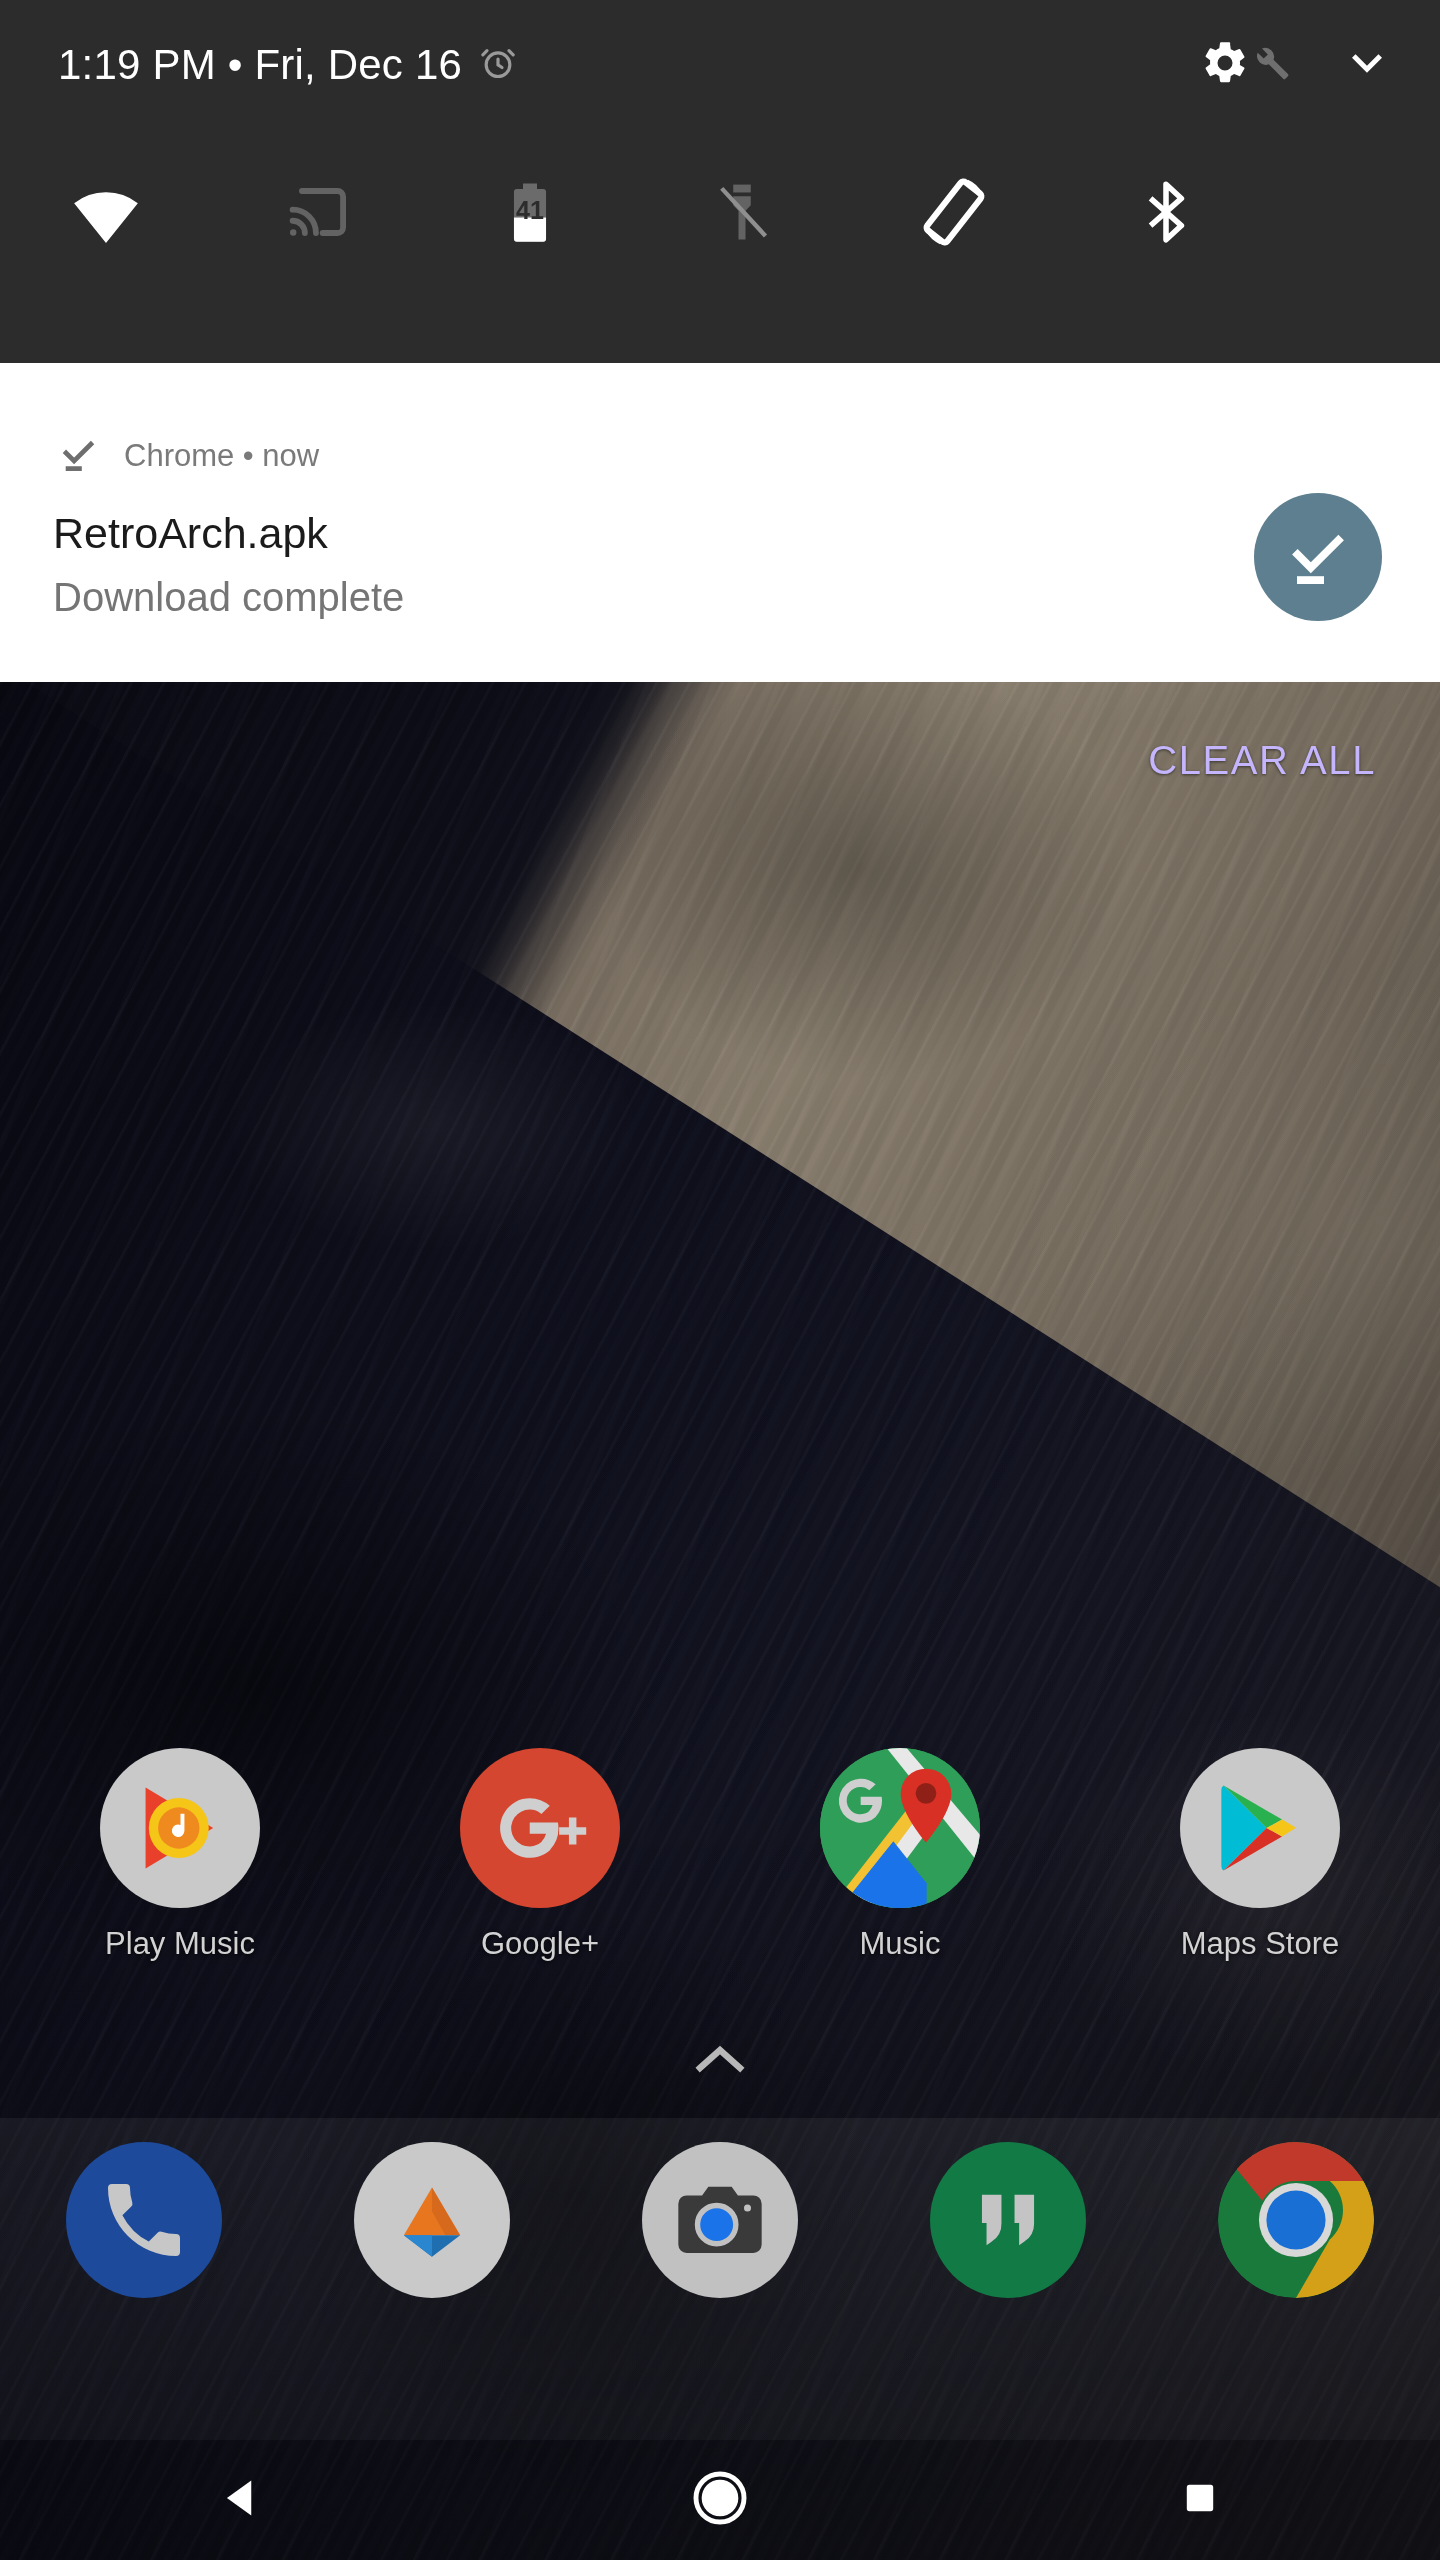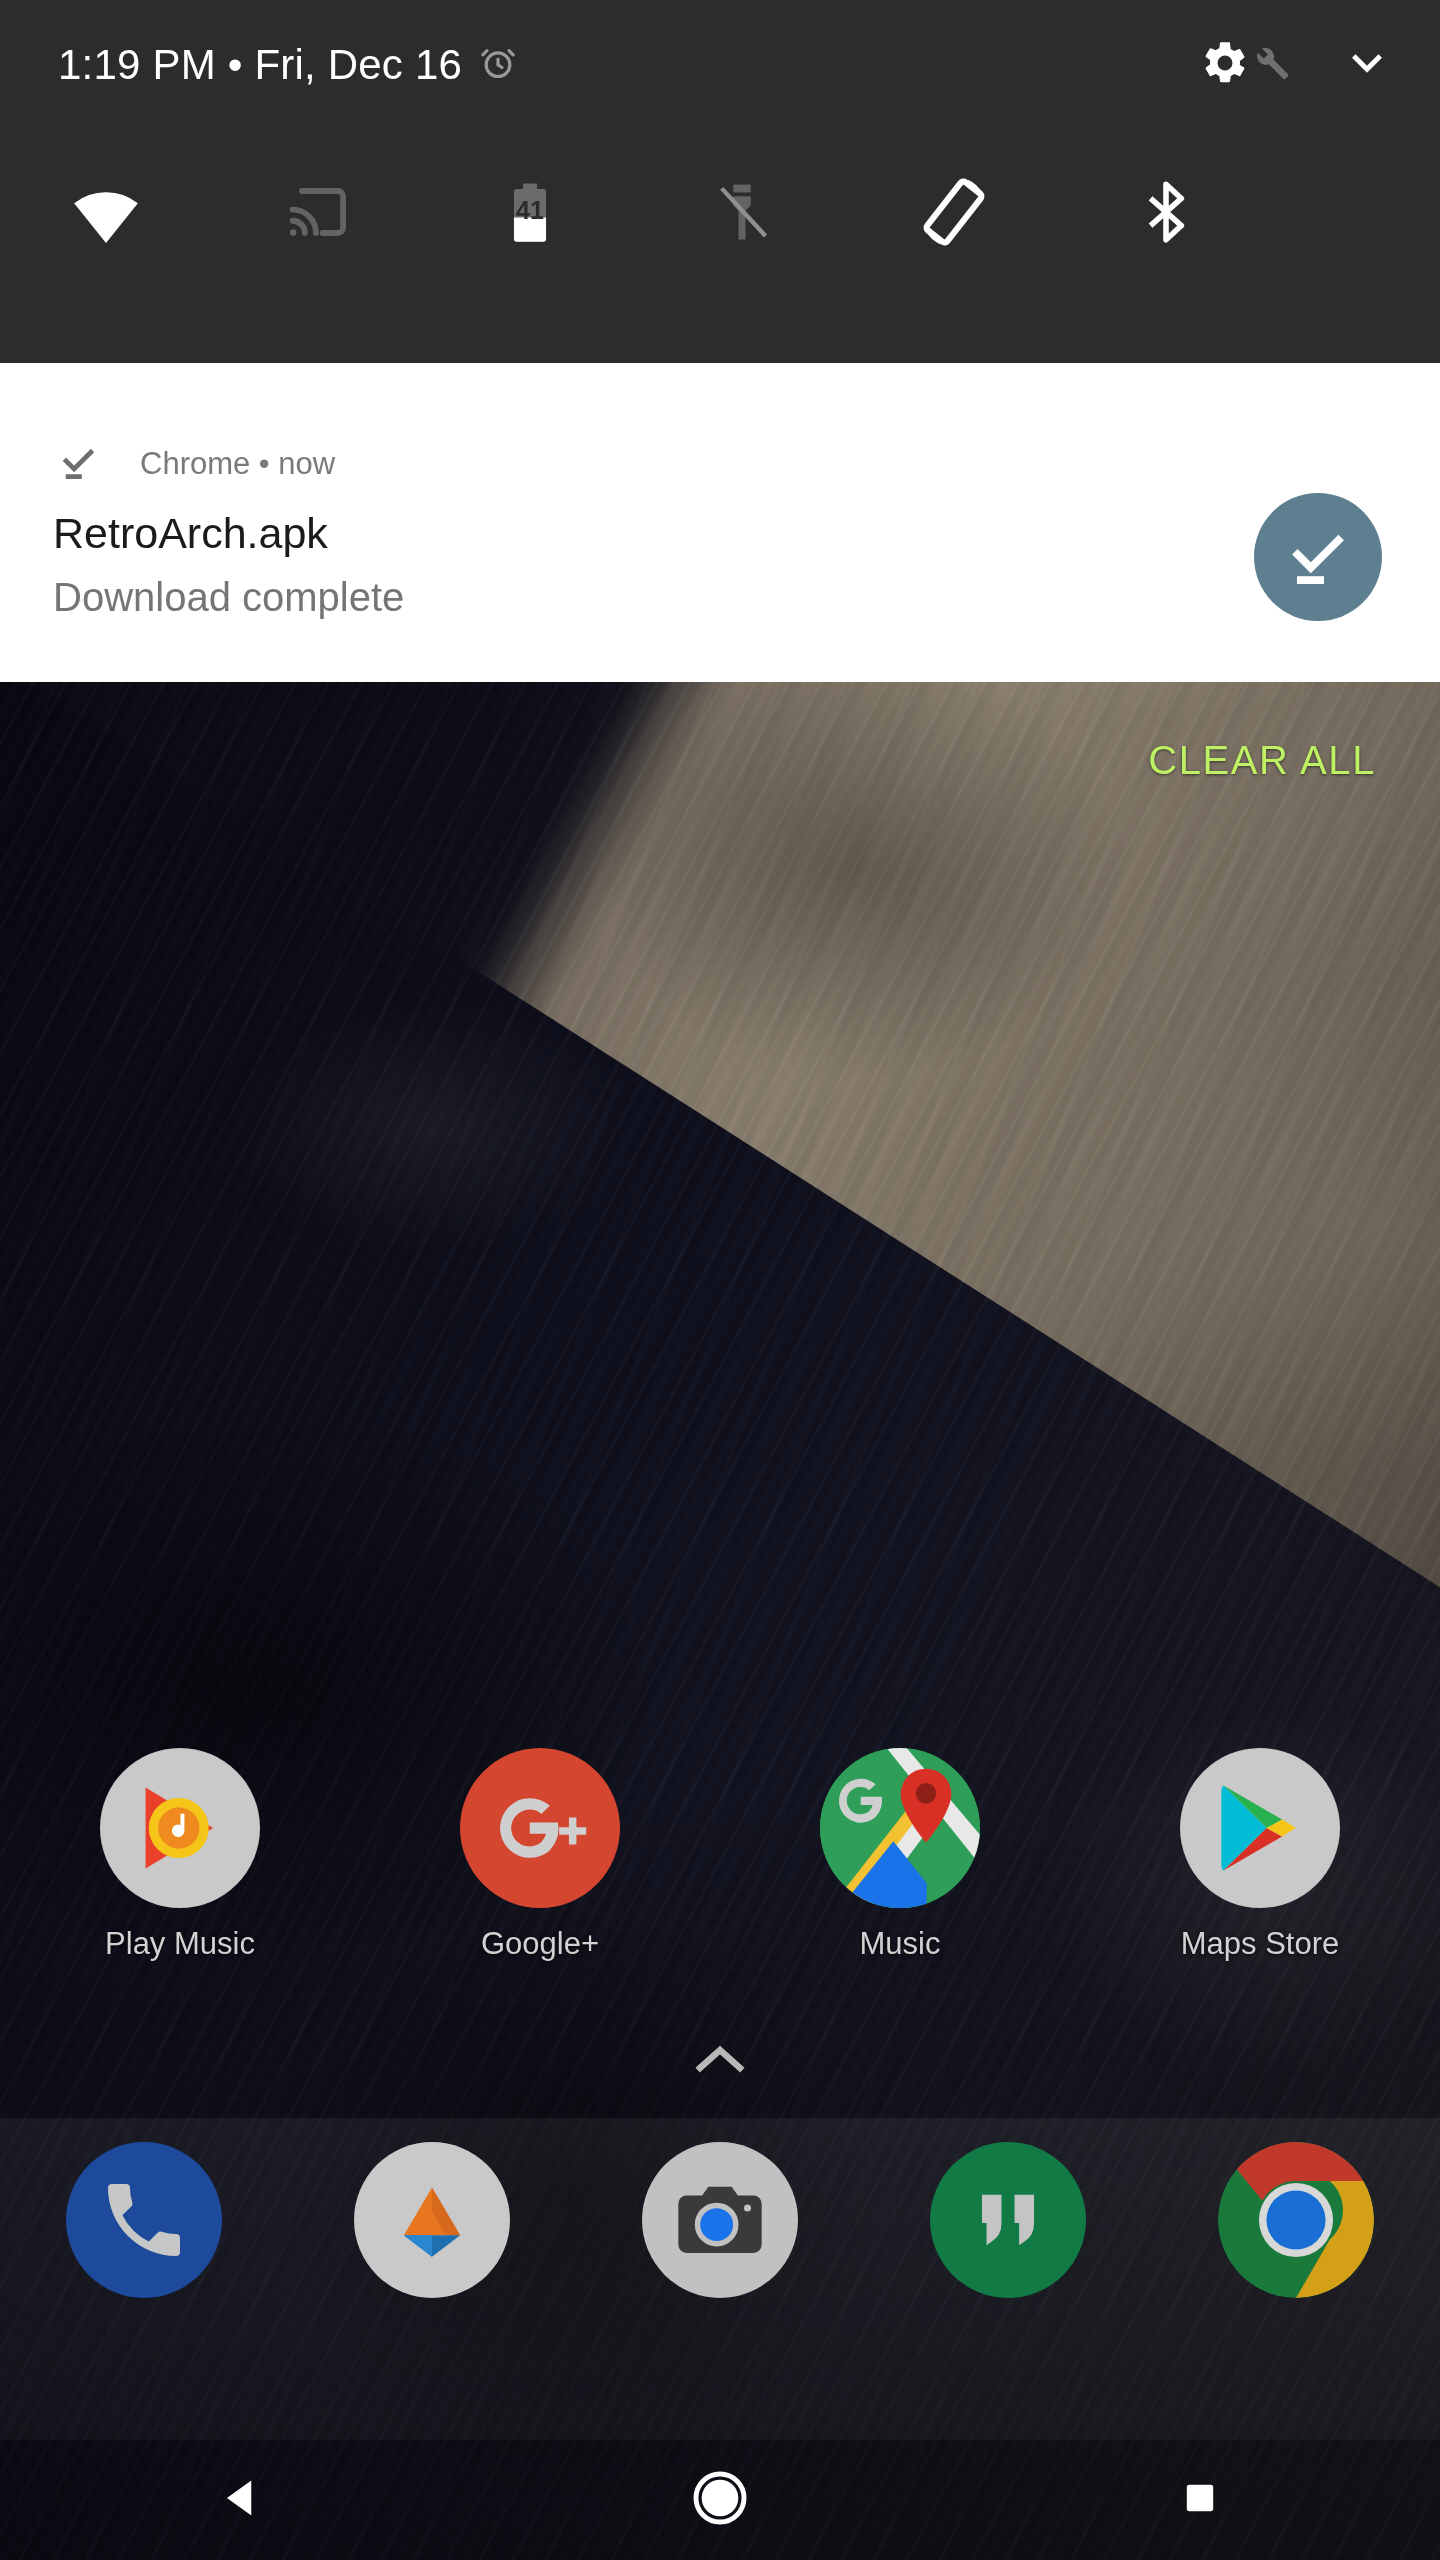--- a/index.html
+++ b/index.html
@@ -128,22 +128,22 @@
     flex:1 1 0; display:flex; align-items:center; justify-content:center;
     height:168px;
   }
 
   
   #notif-card{
     position:absolute; left:0; top:363px; width:1440px; height:319px;
     background:#ffffff;
   }
   #notif-header{
-    position:absolute; left:58px; top:78px;
-    display:flex; align-items:center; gap:40px;
+    position:absolute; left:58px; top:70px;
+    display:flex; align-items:center; gap:24px;
   }
   #notif-app-text{
     font-size:31px; color:#7a7a7a; font-weight:400; white-space:nowrap;
   }
   #notif-title{
     position:absolute; left:53px; top:146px;
     font-size:43px; color:#1b1b1b; font-weight:400; white-space:nowrap;
   }
   #notif-body{
     position:absolute; left:53px; top:212px;
@@ -151,21 +151,21 @@
   }
   #notif-bigicon{
     position:absolute; right:58px; top:493px;
     width:128px; height:128px; border-radius:50%;
     display:flex; align-items:center; justify-content:center;
   }
 
   
   #clear-all{
     position:absolute; right:64px; top:738px;
-    font-size:40px; letter-spacing:1.6px; color:#bef264; font-weight:400;
+    font-size:40px; letter-spacing:1.6px; color:#c4b5fd; font-weight:400;
     text-shadow:0 1px 3px rgba(0,0,0,.55);
     white-space:nowrap;
   }
 
   
   #app-row{
     position:absolute; left:0; top:1748px; width:1440px;
     display:flex; align-items:flex-start;
   }
   .app-cell{

